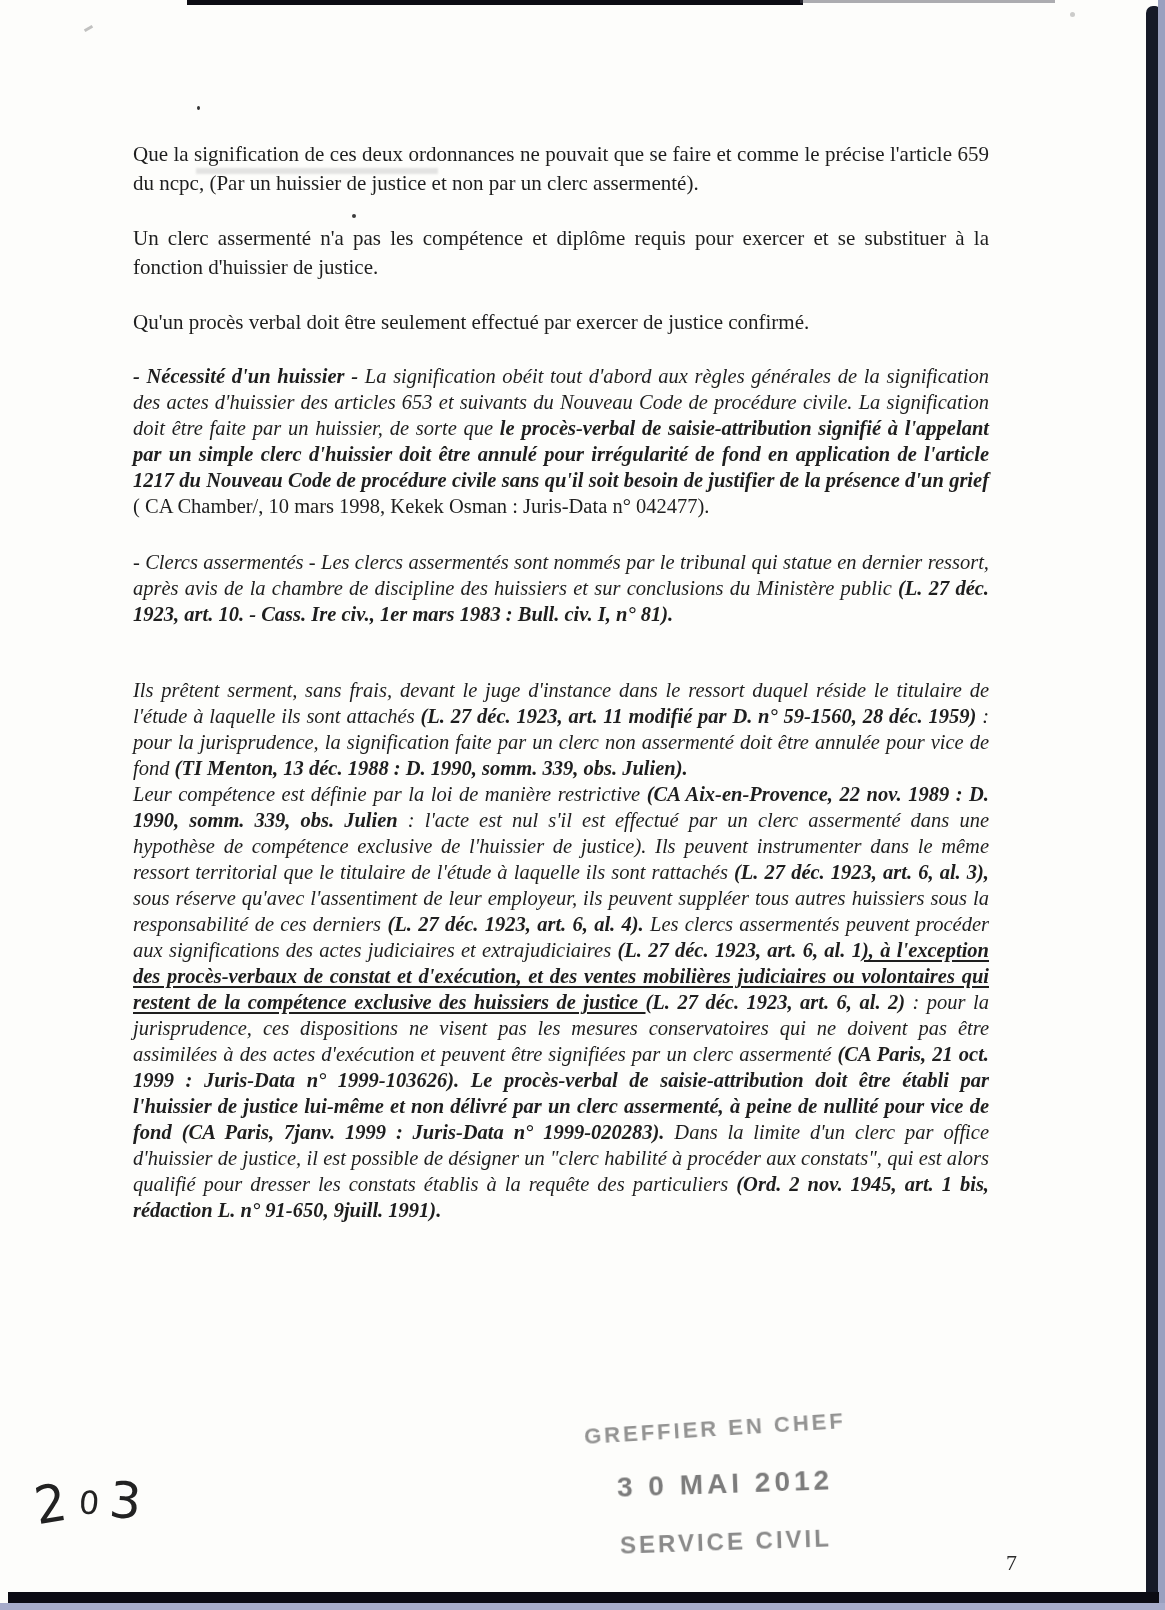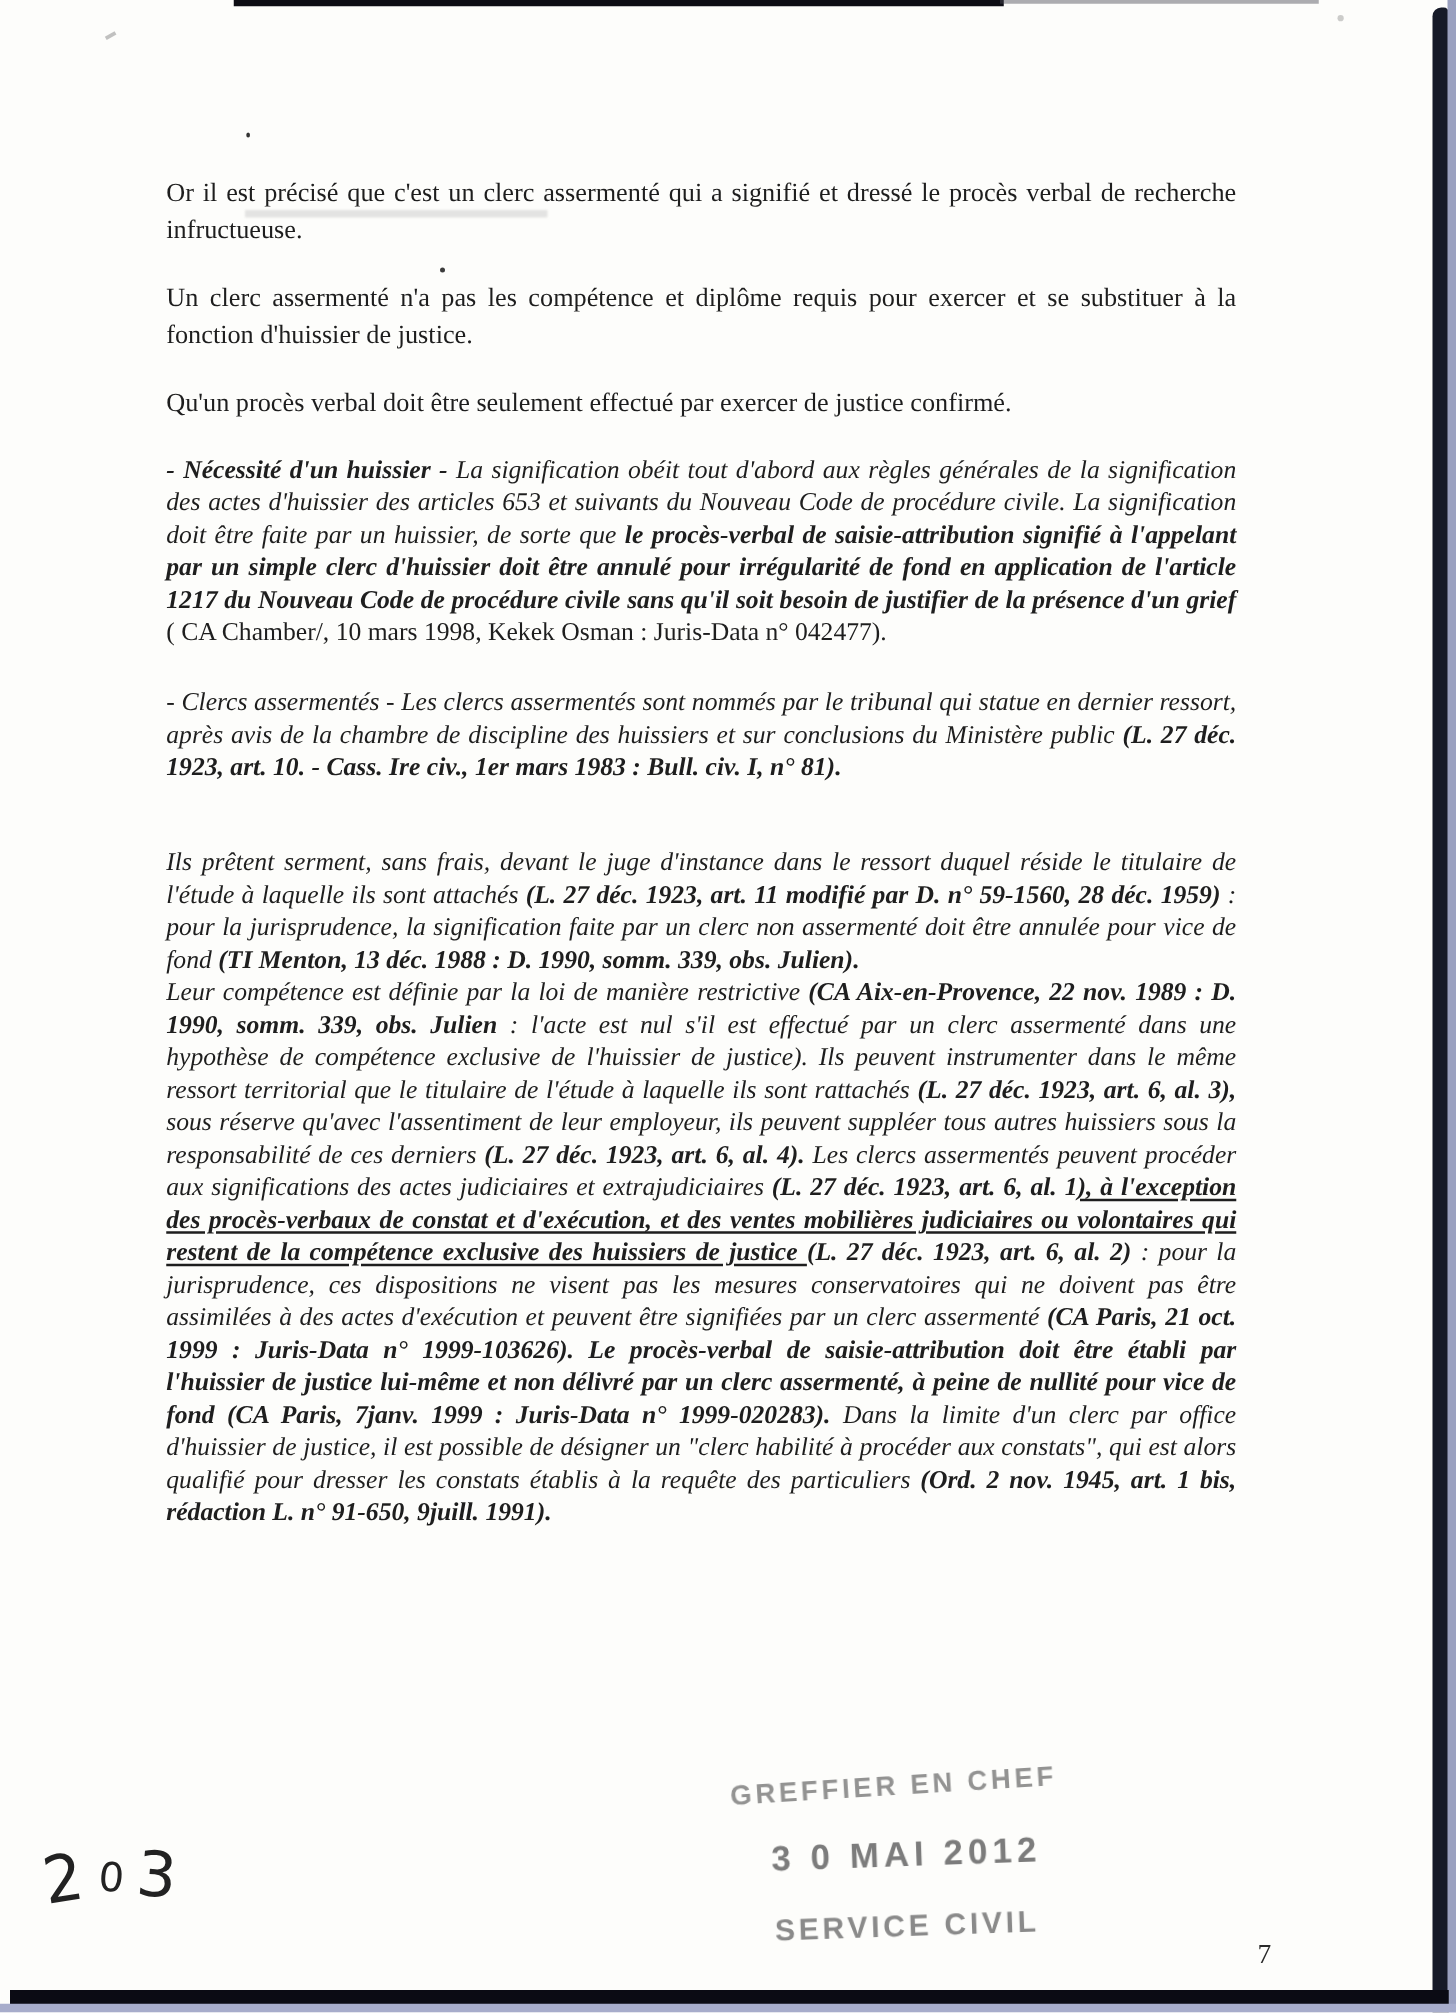--- a/index.html
+++ b/index.html
@@ -84,21 +84,21 @@
 <div class="edge-right-light"></div>
 <div class="edge-bottom-dark"></div>
 <div class="edge-bottom-light"></div>
 <div class="smudge1"></div>
 <div class="dot-a"></div>
 <div class="dot-b"></div>
 <div class="speck-a"></div>
 <div class="speck-b"></div>
 
 <div class="doc">
-    <p class="para plain"><span>Or il est précisé que c'est un clerc assermenté qui a signifié et dressé le procès verbal de recherche infructueuse.</span></p>
+    <p class="para plain"><span>Que la signification de ces deux ordonnances ne pouvait que se faire et comme le précise l'article 659 du ncpc, (Par un huissier de justice et non par un clerc assermenté).</span></p>
     <p class="para plain"><span>Un clerc assermenté n'a pas les compétence et diplôme requis pour exercer et se substituer à la fonction d'huissier de justice.</span></p>
     <p class="para plain"><span>Qu'un procès verbal doit être seulement effectué par exercer de justice confirmé.</span></p>
     <p class="para italic"><span class="b">- Nécessité d'un huissier - </span><span>La signification obéit tout d'abord aux règles générales de la signification des actes d'huissier des articles 653 et suivants du Nouveau Code de procédure civile. La signification doit être faite par un huissier, de sorte que </span><span class="b">le procès-verbal de saisie-attribution signifié à l'appelant par un simple clerc d'huissier doit être annulé pour irrégularité de fond en application de l'article 1217 du Nouveau Code de procédure civile sans qu'il soit besoin de justifier de la présence d'un grief</span><span class="roman"> ( CA Chamber/, 10 mars 1998, Kekek Osman : Juris-Data n° 042477).</span></p>
     <p class="para italic"><span>- Clercs assermentés - Les clercs assermentés sont nommés par le tribunal qui statue en dernier ressort, après avis de la chambre de discipline des huissiers et sur conclusions du Ministère public </span><span class="b">(L. 27 déc. 1923, art. 10. - Cass. Ire civ., 1er mars 1983 : Bull. civ. I, n° 81).</span></p>
     <p class="para italic"><span>Ils prêtent serment, sans frais, devant le juge d'instance dans le ressort duquel réside le titulaire de l'étude à laquelle ils sont attachés </span><span class="b">(L. 27 déc. 1923, art. 11 modifié par D. n° 59-1560, 28 déc. 1959)</span><span> : pour la jurisprudence, la signification faite par un clerc non assermenté doit être annulée pour vice de fond </span><span class="b">(TI Menton, 13 déc. 1988 : D. 1990, somm. 339, obs. Julien).</span></p>
     <p class="para italic"><span>Leur compétence est définie par la loi de manière restrictive </span><span class="b">(CA Aix-en-Provence, 22 nov. 1989 : D. 1990, somm. 339, obs. Julien</span><span> : l'acte est nul s'il est effectué par un clerc assermenté dans une hypothèse de compétence exclusive de l'huissier de justice). Ils peuvent instrumenter dans le même ressort territorial que le titulaire de l'étude à laquelle ils sont rattachés </span><span class="b">(L. 27 déc. 1923, art. 6, al. 3),</span><span> sous réserve qu'avec l'assentiment de leur employeur, ils peuvent suppléer tous autres huissiers sous la responsabilité de ces derniers </span><span class="b">(L. 27 déc. 1923, art. 6, al. 4).</span><span> Les clercs assermentés peuvent procéder aux significations des actes judiciaires et extrajudiciaires </span><span class="b">(L. 27 déc. 1923, art. 6, al. 1</span><span class="b u">), à l'exception des procès-verbaux de constat et d'exécution, et des ventes mobilières judiciaires ou volontaires qui restent de la compétence exclusive des huissiers de justice </span><span class="b">(L. 27 déc. 1923, art. 6, al. 2)</span><span> : pour la jurisprudence, ces dispositions ne visent pas les mesures conservatoires qui ne doivent pas être assimilées à des actes d'exécution et peuvent être signifiées par un clerc assermenté </span><span class="b">(CA Paris, 21 oct. 1999 : Juris-Data n° 1999-103626). Le procès-verbal de saisie-attribution doit être établi par l'huissier de justice lui-même et non délivré par un clerc assermenté, à peine de nullité pour vice de fond (CA Paris, 7janv. 1999 : Juris-Data n° 1999-020283).</span><span> Dans la limite d'un clerc par office d'huissier de justice, il est possible de désigner un "clerc habilité à procéder aux constats", qui est alors qualifié pour dresser les constats établis à la requête des particuliers </span><span class="b">(Ord. 2 nov. 1945, art. 1 bis, rédaction L. n° 91-650, 9juill. 1991).</span></p>
   </div>
 
 <div class="stamp">
   <span class="s1">GREFFIER EN CHEF</span>

